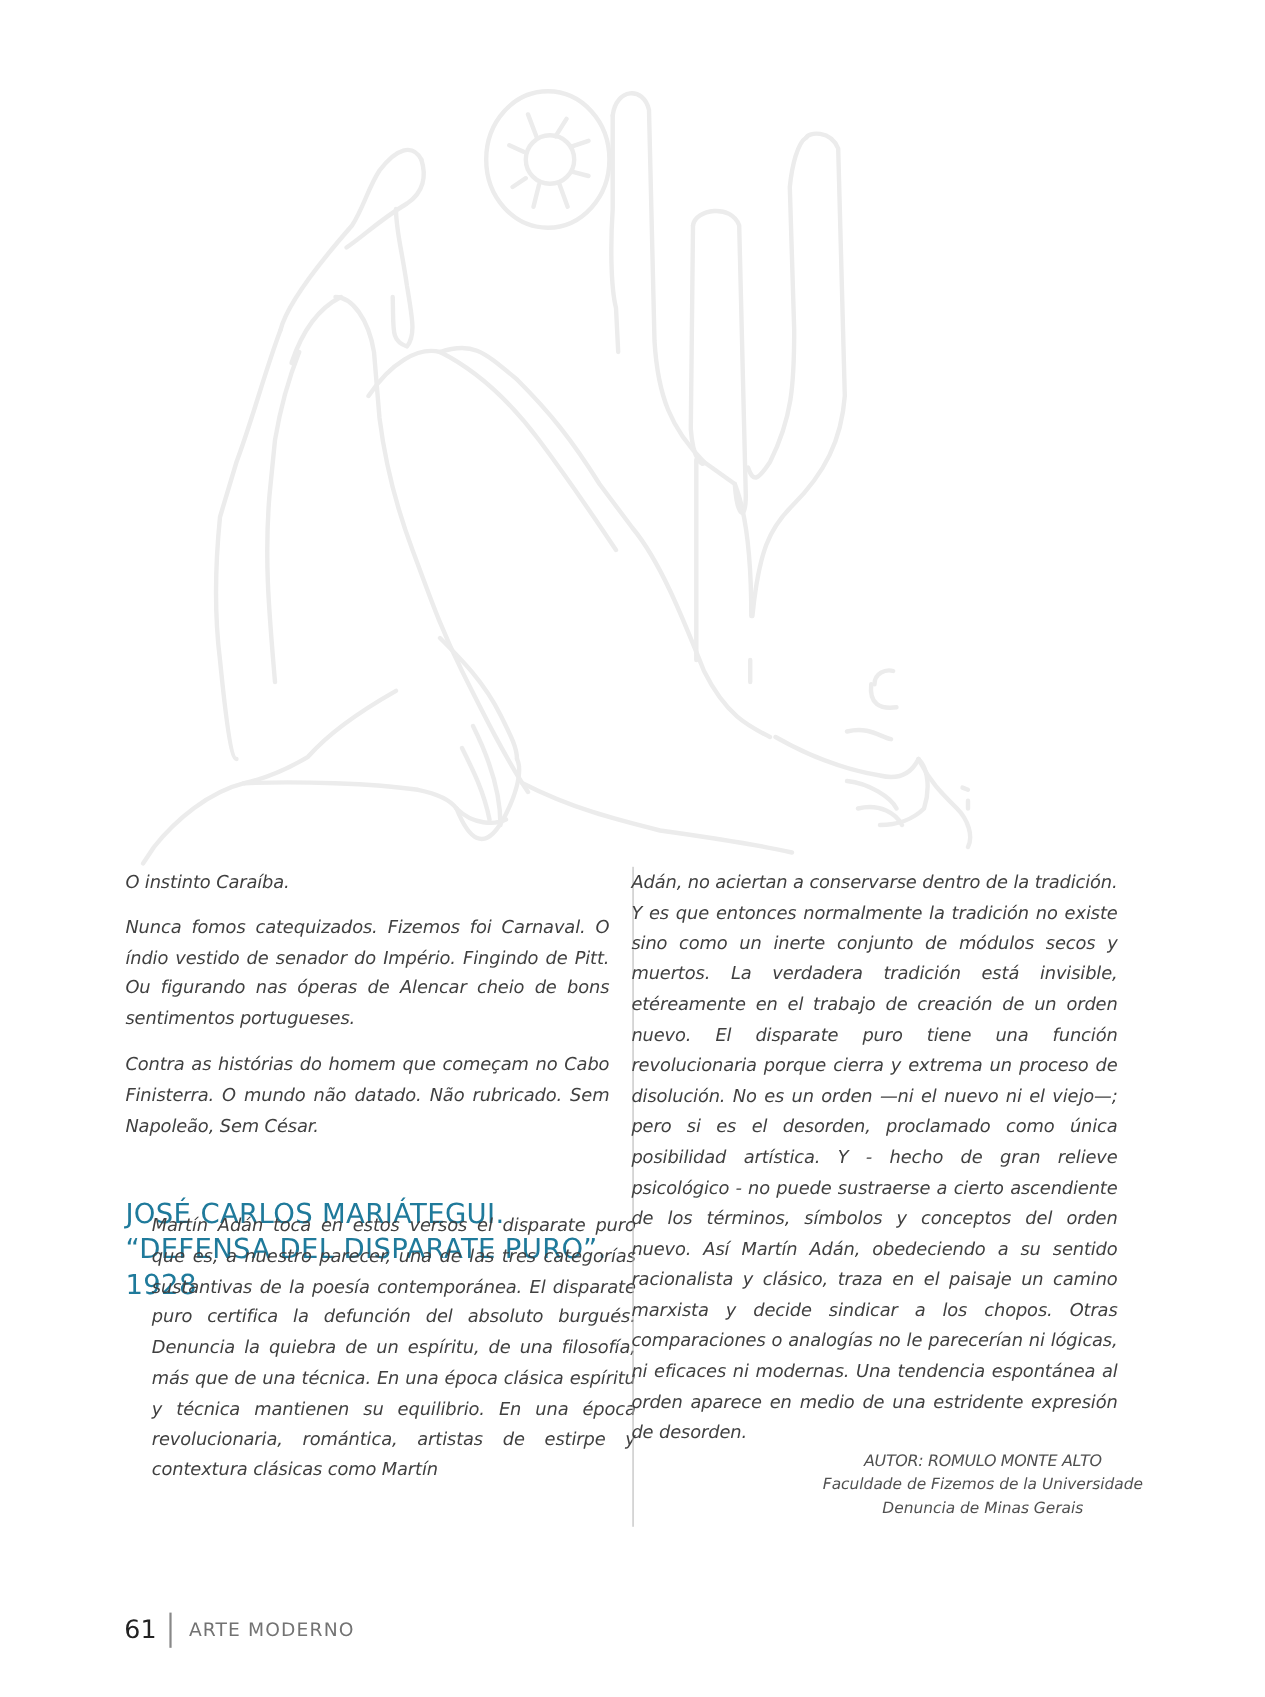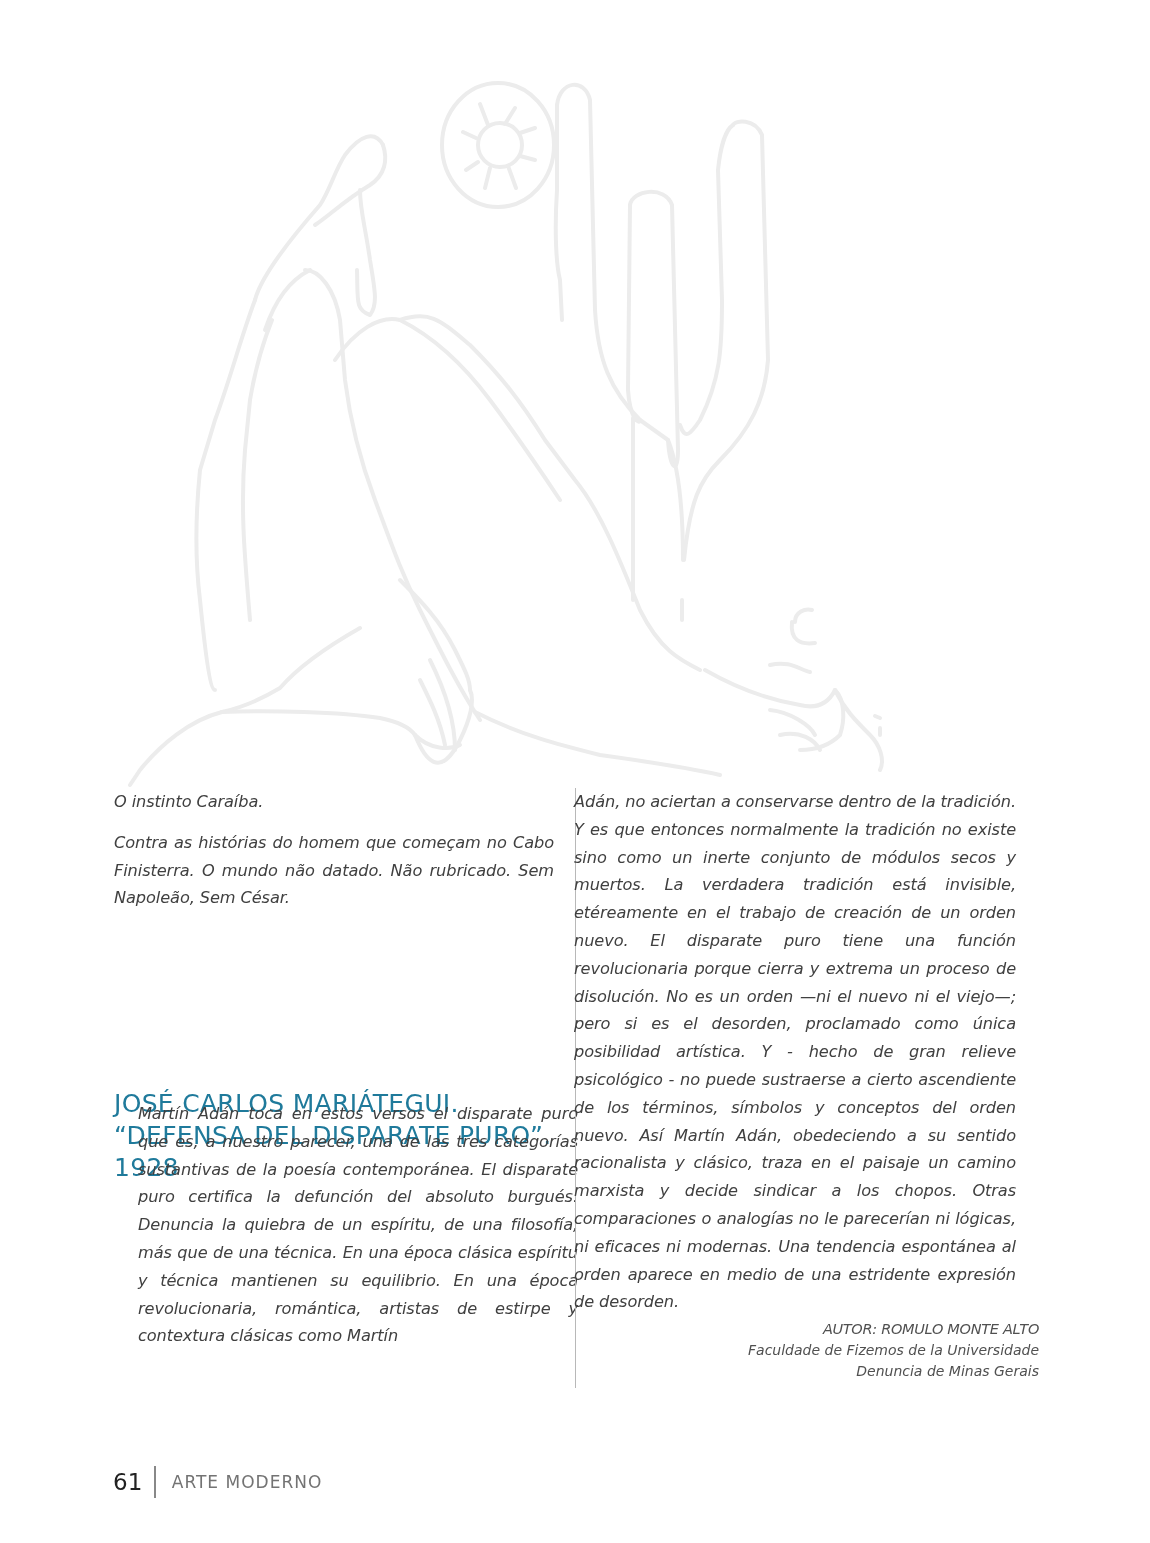--- a/index.html
+++ b/index.html
@@ -12,21 +12,21 @@
   .col.left { left: 114px; width: 440px; font-style: italic; }
   .col.right { left: 574px; width: 442px; }
   .col p { margin: 0 0 14px 0; }
   .col p.first { margin-bottom: 13px; }
   .divider { position: absolute; left: 575px; top: 788px; width: 1px; height: 600px; background: #b8b8b8; }
   .heading { position: absolute; left: 114px; top: 1088px; width: 450px; color: #1f7a9b;
              font-family: "DejaVu Sans", sans-serif; font-size: 25px; line-height: 32px; letter-spacing: 0.3px;
              font-weight: normal; margin: 0; text-transform: uppercase; }
   .left-body { position: absolute; left: 114px; top: 1168px; width: 440px; }
   .left-top { position: absolute; left: 114px; top: 788px; width: 440px; }
-  .author { position: absolute; right: 111px; top: 1318px; text-align: right; font-style: italic; color: #505050; }
+  .author { position: absolute; right: 111px; top: 1318px; text-align: center; font-style: italic; color: #505050; }
   .author .name { font-size: 14.5px; line-height: 22px; text-transform: uppercase; letter-spacing: -0.3px; }
   .author .aff { font-size: 14px; line-height: 21px; }
   .footer { position: absolute; left: 113px; top: 1462px; height: 40px; display: flex; align-items: center; }
   .footer .page-num { font-size: 23px; color: #222; margin-right: 12px; }
   .footer .sep { width: 1.5px; height: 32px; background: #888; margin-right: 16px; }
   .footer .section { font-size: 17px; color: #737373; letter-spacing: 1px; text-transform: uppercase; }
 </style>
 </head>
 <body>
 
@@ -72,20 +72,21 @@
       <path d="M415 735 C430 750 450 750 460 745 M420 680 C430 700 440 720 445 745 M430 660 C445 690 455 720 455 750"></path>
       <path d="M222 712 C190 720 160 745 140 770 L130 785"></path>
       <path d="M475 712 C520 735 560 745 600 755 C650 762 690 768 720 775"></path>
       <path d="M875 716 L880 718 M880 728 L880 735"></path>
     </g>
   </svg>
 </div>
 
 <div class="left-top col left" style="position:absolute;">
   <p class="first">O instinto Caraíba.</p>
+  <p>Nunca fomos catequizados. Fizemos foi Carnaval. O índio vestido de senador do Império. Fingindo de Pitt. Ou figurando nas óperas de Alencar cheio de bons sentimentos portugueses.</p>
   <p>Contra as histórias do homem que começam no Cabo Finisterra. O mundo não datado. Não rubricado. Sem Napoleão, Sem César.</p>
 </div>
 
 <h2 class="heading">José Carlos Mariátegui. “Defensa del disparate puro”. 1928</h2>
 
 <div class="left-body col left" style="top:1100px;margin-left:24px;">
   <p>Martín Adán toca en estos versos el disparate puro que es, a nuestro parecer, una de las tres categorías sustantivas de la poesía contemporánea. El disparate puro certifica la defunción del absoluto burgués. Denuncia la quiebra de un espíritu, de una filosofía, más que de una técnica. En una época clásica espíritu y técnica mantienen su equilibrio. En una época revolucionaria, romántica, artistas de estirpe y contextura clásicas como Martín</p>
 </div>
 
 <div class="divider"></div>

